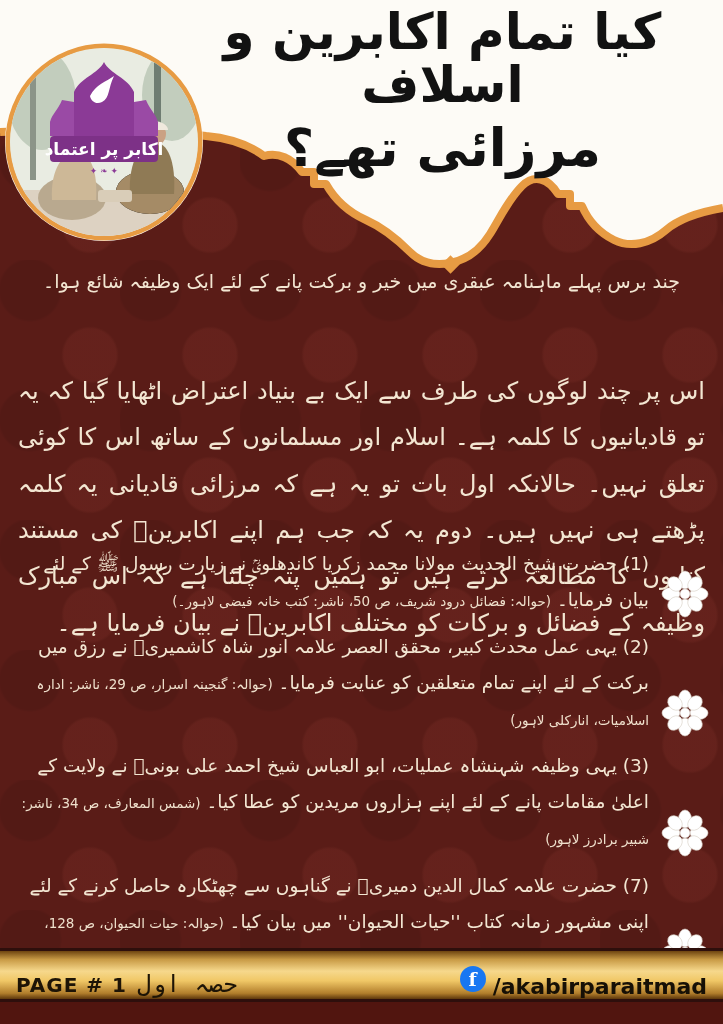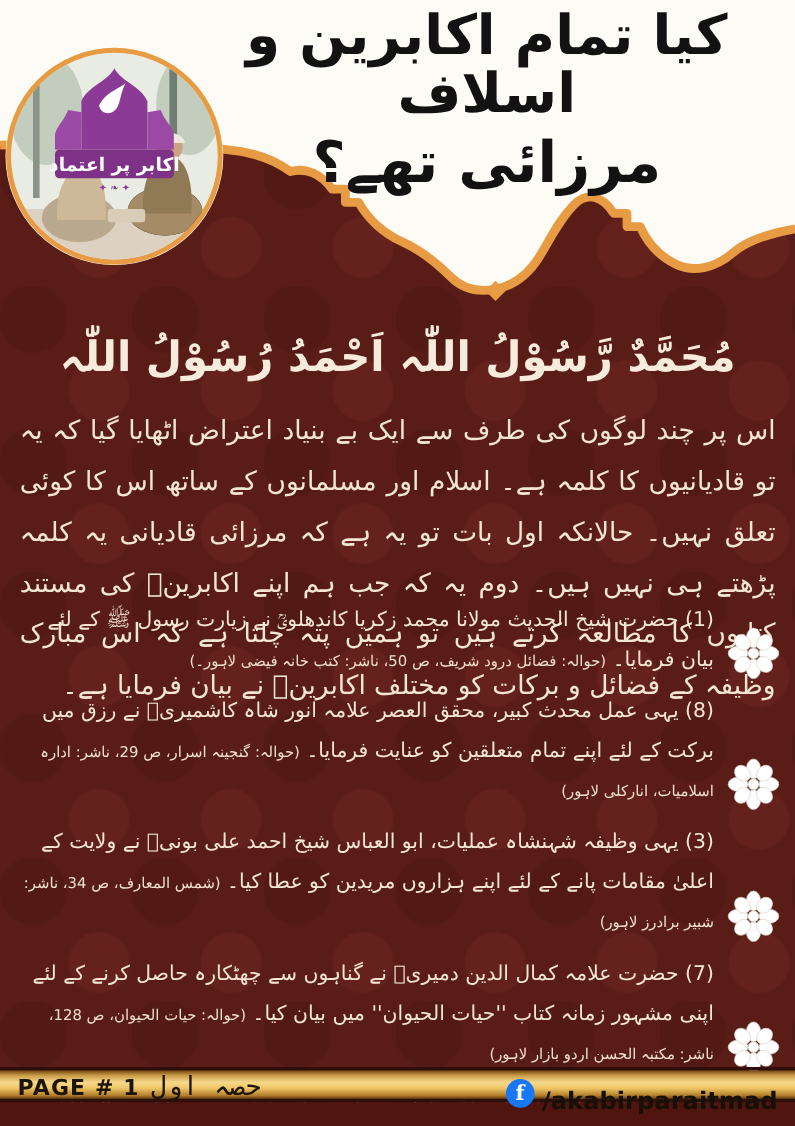--- a/index.html
+++ b/index.html
@@ -56,24 +56,24 @@
   }
   .item { display:flex; align-items:flex-end; gap:12px; }
   .item .flower { flex:0 0 48px; width:48px; height:48px; }
   .item .itxt {
     flex:1; color:#f3e6d2; font-size:18.5px; line-height:1.95; text-align:right;
   }
   .item .iref { font-size:13.5px; color:#efe0cc; }
 
   
   .footer-bar {
-    position:absolute; left:0; right:0; bottom:22px; height:32px;
+    position:absolute; left:0; right:0; bottom:22px; height:54px;
     background:linear-gradient(180deg,#6e4410 0%, #c99b46 18%, #f6d88c 42%, #f0c766 62%, #b27e2c 88%, #5d370c 100%);
     border-top:3px solid #2e0f0c; border-bottom:3px solid #2e0f0c;
-    display:flex; align-items:flex-start; justify-content:space-between;
+    display:flex; align-items:flex-end; justify-content:space-between;
     padding:0 16px; z-index:5;
   }
   .footer-left { display:flex; align-items:center; gap:10px; direction:ltr; }
   .page-label { font-size:20px; font-weight:bold; color:#1d1406; letter-spacing:1px; }
   .part-label { font-size:24px; color:#1d1406; direction:rtl;font-family:Liberation Mono, monospace; }
   .footer-center { display:flex; align-items:center; gap:7px; }
   .fb-icon {
     width:26px; height:26px; border-radius:50%;
     background:#1877f2; color:#ffffff; font-weight:bold;
     font-family:"DejaVu Serif", serif; font-size:19px;
@@ -168,22 +168,22 @@
           <path d="M88,56 C94,44 104,42 112,36 C106,48 108,58 100,62 C94,65 89,61 88,56 Z" fill="#ffffff"></path>
           <rect x="48" y="96" width="108" height="26" rx="4" fill="#7d3187"></rect>
         </g>
       </g>
 
       <text x="102" y="115" text-anchor="middle" font-size="17" font-weight="bold" fill="#ffffff" direction="rtl">اکابر پر اعتماد</text>
       <text x="102" y="134" text-anchor="middle" font-size="9" fill="#8b3a96">✦ ❧ ✦</text>
     </svg>
   </div>
 
-
-  <div class="kalima">مُحَمَّدٌ رَّسُوْلُ اللّٰہ اَحْمَدُ رُسُوْلُ اللّٰہ</div>
+  <div class="intro-line">چند برس پہلے ماہنامہ عبقری میں خیر و برکت پانے کے لئے ایک وظیفہ شائع ہوا۔</div>
+
 
   <div class="main-paragraph">اس پر چند لوگوں کی طرف سے ایک بے بنیاد اعتراض اٹھایا گیا کہ یہ تو قادیانیوں کا کلمہ ہے۔ اسلام اور مسلمانوں کے ساتھ اس کا کوئی تعلق نہیں۔ حالانکہ اول بات تو یہ ہے کہ مرزائی قادیانی یہ کلمہ پڑھتے ہی نہیں ہیں۔ دوم یہ کہ جب ہم اپنے اکابرینؒ کی مستند کتابوں کا مطالعہ کرتے ہیں تو ہمیں پتہ چلتا ہے کہ اس مبارک وظیفہ کے فضائل و برکات کو مختلف اکابرینؒ نے بیان فرمایا ہے۔</div>
 
   <div class="items">
 
     <div class="item">
       <svg class="flower" viewBox="0 0 48 48">
         <g fill="#ffffff" stroke="#d8cfc4" stroke-width="0.6">
           <ellipse cx="24" cy="10" rx="6.5" ry="9"></ellipse>
             <ellipse cx="24" cy="38" rx="6.5" ry="9"></ellipse>
@@ -206,21 +206,21 @@
             <ellipse cx="24" cy="38" rx="6.5" ry="9"></ellipse>
           <ellipse cx="10" cy="24" rx="9" ry="6.5"></ellipse>
             <ellipse cx="38" cy="24" rx="9" ry="6.5"></ellipse>
           <ellipse cx="14" cy="14" rx="6.5" ry="8" transform="rotate(-45 14 14)"></ellipse>
           <ellipse cx="34" cy="14" rx="6.5" ry="8" transform="rotate(45 34 14)"></ellipse>
           <ellipse cx="14" cy="34" rx="6.5" ry="8" transform="rotate(45 14 34)"></ellipse>
           <ellipse cx="34" cy="34" rx="6.5" ry="8" transform="rotate(-45 34 34)"></ellipse>
           <circle cx="24" cy="24" r="5"></circle>
         </g>
       </svg>
-      <div class="itxt"><span>(8) یہی عمل محدث کبیر، محقق العصر علامہ انور شاہ کاشمیریؒ نے رزق میں برکت کے لئے اپنے تمام متعلقین کو عنایت فرمایا۔</span> <span class="iref">(حوالہ: گنجینہ اسرار، ص 29، ناشر: ادارہ اسلامیات، انارکلی لاہور)</span></div>
+      <div class="itxt"><span>(2) یہی عمل محدث کبیر، محقق العصر علامہ انور شاہ کاشمیریؒ نے رزق میں برکت کے لئے اپنے تمام متعلقین کو عنایت فرمایا۔</span> <span class="iref">(حوالہ: گنجینہ اسرار، ص 29، ناشر: ادارہ اسلامیات، انارکلی لاہور)</span></div>
     </div>
 
     <div class="item">
       <svg class="flower" viewBox="0 0 48 48">
         <g fill="#ffffff" stroke="#d8cfc4" stroke-width="0.6">
           <ellipse cx="24" cy="10" rx="6.5" ry="9"></ellipse>
             <ellipse cx="24" cy="38" rx="6.5" ry="9"></ellipse>
           <ellipse cx="10" cy="24" rx="9" ry="6.5"></ellipse>
             <ellipse cx="38" cy="24" rx="9" ry="6.5"></ellipse>
           <ellipse cx="14" cy="14" rx="6.5" ry="8" transform="rotate(-45 14 14)"></ellipse>

